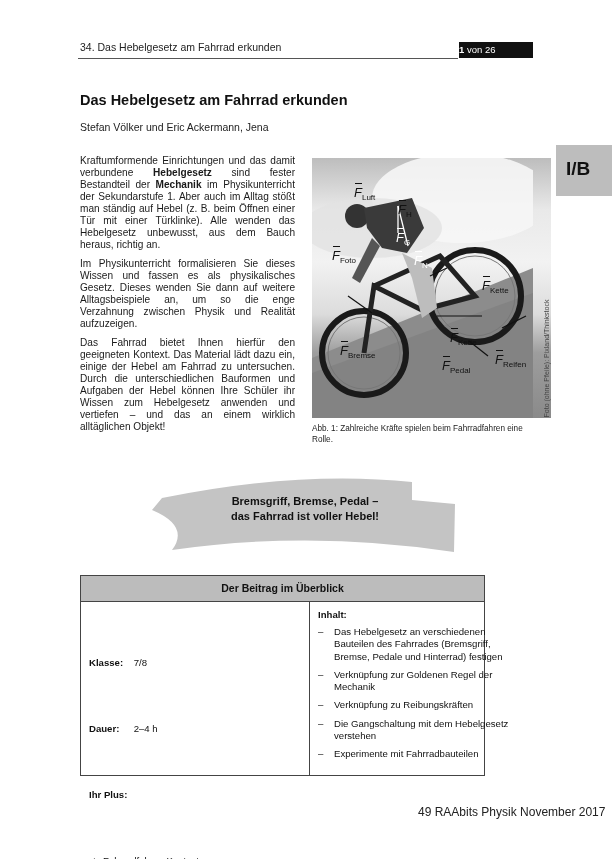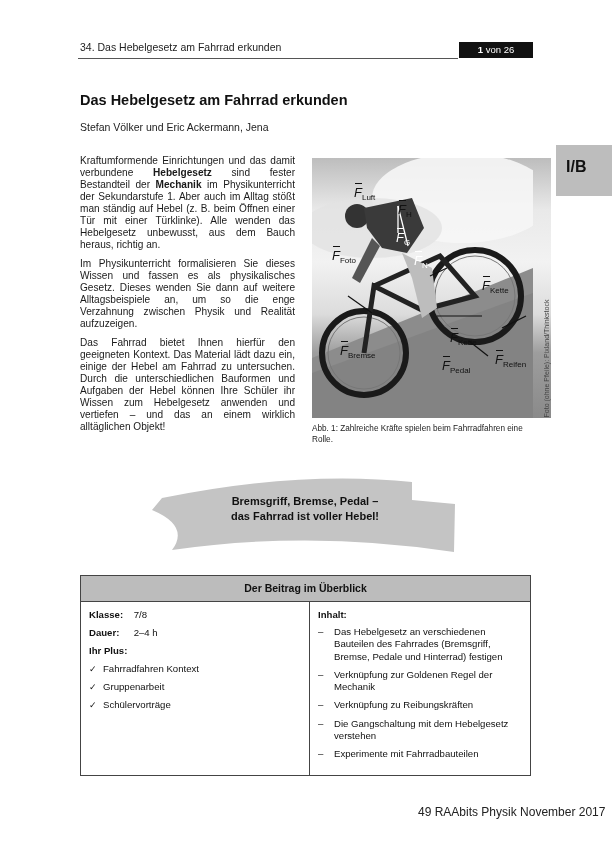--- a/index.html
+++ b/index.html
@@ -3,28 +3,28 @@
 <meta charset="utf-8">
 <style>
   html, body { margin:0; padding:0; }
   body { width:612px; height:859px; background:#ffffff; position:relative; overflow:hidden;
          font-family:"Liberation Sans", sans-serif; color:#111; }
   .abs { position:absolute; }
   
   .hdr-title { left:80px; top:41px; font-size:10.5px; color:#222; }
   .hdr-rule { left:78px; top:58px; width:380px; height:1px; background:#555; }
   .hdr-page { left:459px; top:42px; width:74px; height:16px; background:#111; color:#fff;
-              font-size:9.5px; text-align:center; line-height:16px; }
+              font-size:9.5px; line-height:16px; }
   .hdr-page b { font-weight:bold; }
   
   .doc-title { left:80px; top:92px; font-size:14.5px; font-weight:bold; color:#111; }
   .authors { left:80px; top:121px; font-size:10.5px; color:#222; }
   
   .side-tab { left:556px; top:145px; width:56px; height:51px; background:#bdbdbd; }
-  .side-tab span { position:absolute; left:10px; top:13px; font-size:16px; font-weight:bold; color:#111; }
+  .side-tab span { position:absolute; left:10px; top:13px; font-size:19px; font-weight:bold; color:#111; }
   
   .body-col { left:80px; top:155px; width:215px; font-size:10.1px; line-height:12px; color:#1a1a1a; text-align:justify; }
   .body-col p { margin:0 0 7px 0; }
   .body-col b { font-weight:bold; }
   
   .photo { left:312px; top:158px; width:239px; height:260px; overflow:hidden;
            background:linear-gradient(180deg,#bdbdbd 0%,#e9e9e9 20%,#f2f2f2 40%,#dcdcdc 60%,#9d9d9d 75%,#8a8a8a 100%); }
   .photo svg { position:absolute; left:0; top:0; }
   .flabel { position:absolute; font-size:11px; color:#111; white-space:nowrap; }
   .flabel .F { font-style:italic; font-size:13px; position:relative; }
@@ -34,26 +34,26 @@
   .flabel sub { font-size:8px; vertical-align:-3px; }
   .credit { left:536px; top:285px; width:12px; height:150px; }
   .credit span { position:absolute; left:-65px; top:70px; width:150px; transform:rotate(-90deg);
                  font-size:7px; color:#444; white-space:nowrap; text-align:center; }
   .caption { left:312px; top:423px; width:220px; font-size:8.2px; line-height:11px; color:#222; }
   
   .banner { left:150px; top:478px; width:310px; height:75px; }
   .banner-text { left:150px; top:494px; width:310px; text-align:center; font-size:11px; font-weight:bold;
                  line-height:15px; color:#111; }
   
-  .ov { left:80px; top:575px; width:451px; height:201px; border:1px solid #444; box-sizing:border-box; }
+  .ov { left:80px; top:575px; width:405px; height:201px; border:1px solid #444; box-sizing:border-box; }
   .ov-head { position:absolute; left:0; top:0; width:100%; height:25px; background:#bcbcbc; border-bottom:1px solid #444;
              text-align:center; font-size:10.5px; font-weight:bold; line-height:25px; }
   .ov-div { position:absolute; left:228px; top:25px; width:1px; height:175px; background:#444; }
   .ov-left { position:absolute; left:8px; top:33px; width:210px; font-size:9.6px; color:#111; }
-  .ov-left .row { height:18px; }
+  .ov-left .row { height:18px;margin-top:48px; }
   .ov-left b { display:inline-block; width:42px; }
   .ov-left .chk { padding-left:0; }
   .ov-left .chk span.ic { display:inline-block; width:14px; font-size:9px; }
   .ov-right { position:absolute; left:237px; top:33px; width:205px; font-size:9.6px; color:#111; }
   .ov-right .hd { font-weight:bold; height:17px; }
   .ov-right ul { list-style:none; margin:0; padding:0; }
   .ov-right li { position:relative; padding-left:16px; line-height:12.3px; margin-bottom:6px; }
   .ov-right li .dash { position:absolute; left:0; top:0; }
   .footer { left:418px; top:805px; font-size:12px; color:#222; }
 </style>

